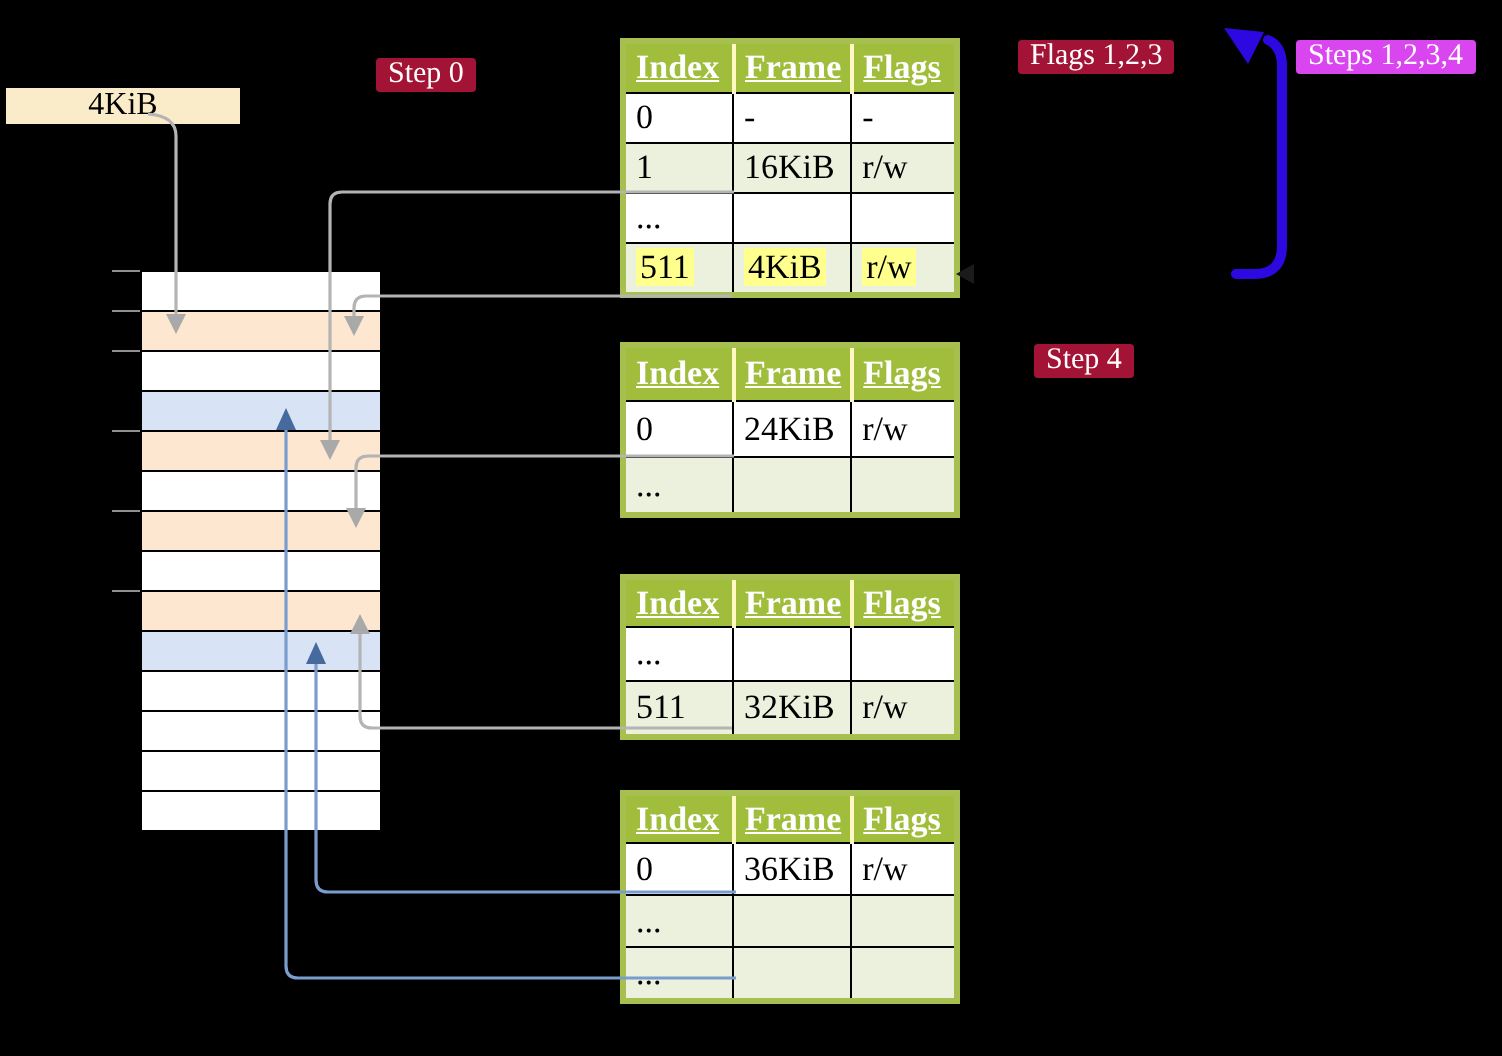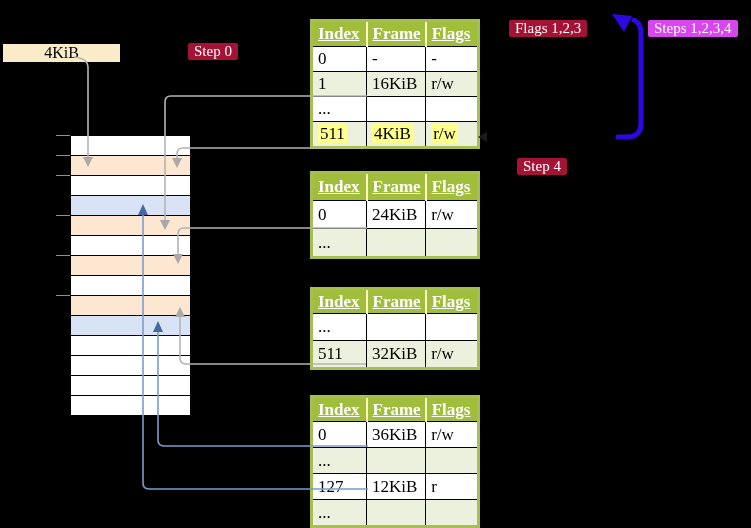--- a/index.html
+++ b/index.html
@@ -14,24 +14,24 @@
     background:#faecc8;border:1px solid #000;
     color:#000;font-size:16px;line-height:18px;text-align:center;
   }
   .badge{
     position:absolute;height:17px;line-height:17px;
     color:#fff;font-size:15px;padding:0 6px;border-radius:2px;
     white-space:nowrap;
   }
   .badge-red{background:#a31335;}
   .badge-purple{background:#d946ef;}
-  #step0{left:188px;top:43px;}
+  #step0{left:188px;top:29px;}
   #steps123{left:509px;top:20px;}
   #steps1234{left:648px;top:20px;}
-  #step4{left:517px;top:158px;}
+  #step4{left:517px;top:172px;}
   
   .memcol{
     position:absolute;left:70px;top:135px;width:119px;
     border:1px solid #000;background:#fff;
   }
   .mrow{height:19px;border-bottom:1px solid #000;}
   .mrow:last-child{border-bottom:none;}
   
   table.ptable{
     position:absolute;left:310px;
@@ -182,25 +182,20 @@
   </tr>
   <tr>
     <td>0</td>
     <td>36KiB</td>
     <td>r/w</td>
   </tr>
   <tr class="alt">
     <td>...</td>
     <td></td>
     <td></td>
-  </tr>
-  <tr>
-    <td>127</td>
-    <td>12KiB</td>
-    <td>r</td>
   </tr>
   <tr class="alt">
     <td>...</td>
     <td></td>
     <td></td>
   </tr>
 </tbody>
   </table>
 
 <svg id="overlay" width="751" height="528" viewBox="0 0 751 528">

